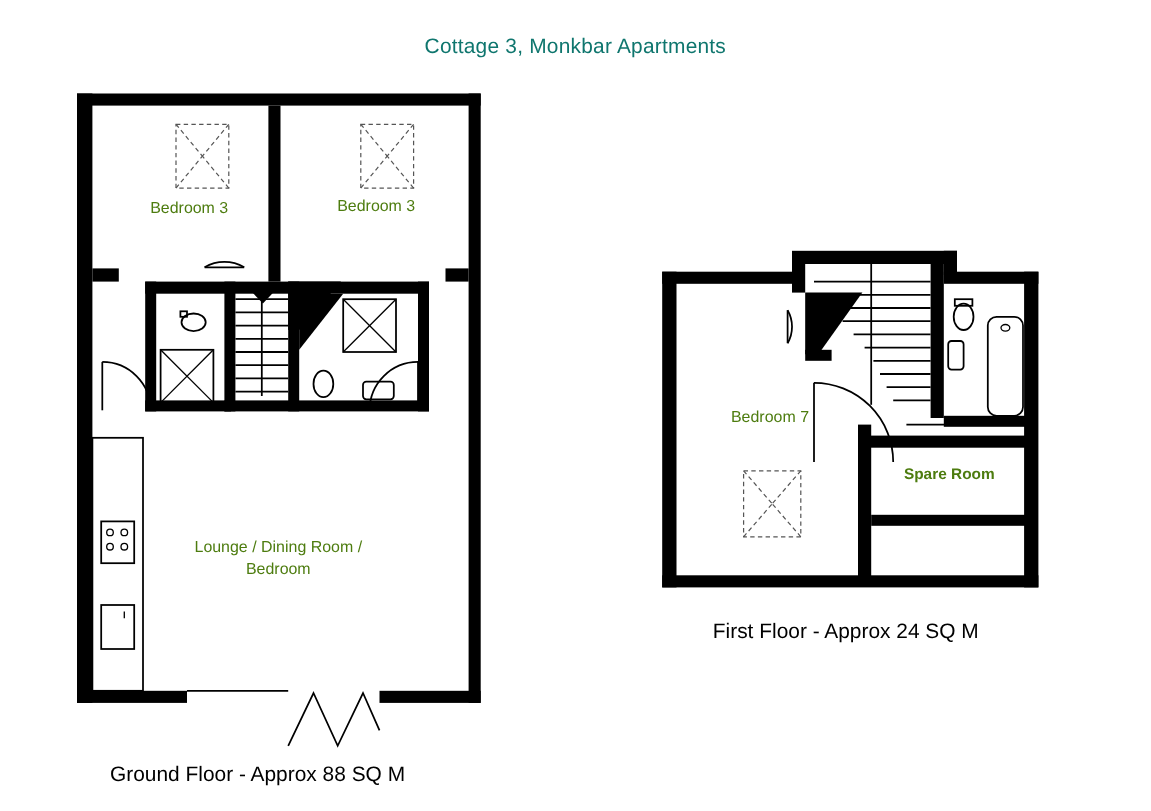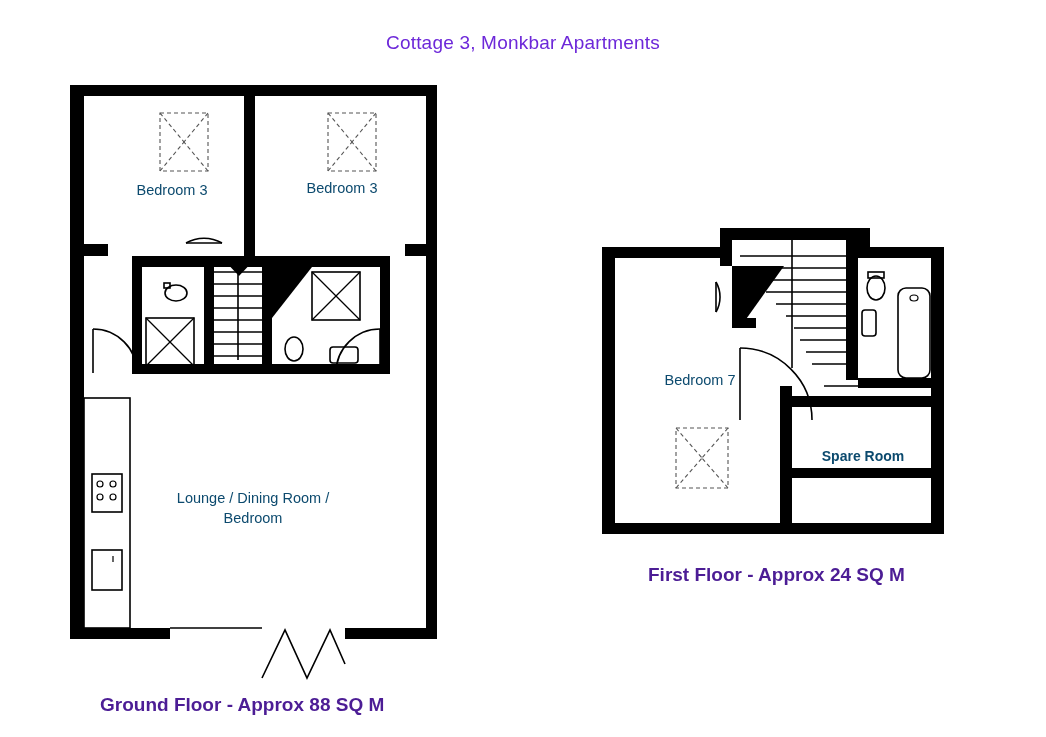--- a/index.html
+++ b/index.html
@@ -15,42 +15,41 @@
     font-family: "Liberation Sans", sans-serif;
     color: #1a1a1a;
   }
   .plan-title {
     position: absolute;
     top: 32px;
     left: 0;
     width: 1046px;
     text-align: center;
     font-size: 19px;
-    color: #6d28d9;
+    color: #0f766e;
     letter-spacing: 0.2px;
   }
   .caption {
     position: absolute;
     font-size: 19px;
-    color: #4c1d95;
+    color: #000000;
     white-space: nowrap;
-    font-weight: bold;
   }
   #ground-caption {
     left: 100px;
     top: 694px;
   }
   #first-caption {
     left: 648px;
     top: 564px;
   }
   .room-label {
     position: absolute;
     font-size: 14.5px;
-    color: #0c4a6e;
+    color: #4d7c0f;
     text-align: center;
     white-space: pre-line;
     line-height: 1.35;
   }
   .room-label.bold {
     font-weight: bold;
     font-size: 14px;
   }
   svg {
     position: absolute;
@@ -247,15 +246,15 @@
   <g>
     <rect class="dash" x="676" y="428" width="52" height="60"></rect>
     <line class="dash" x1="676" y1="428" x2="702" y2="458"></line>
     <line class="dash" x1="728" y1="428" x2="702" y2="458"></line>
     <line class="dash" x1="676" y1="488" x2="702" y2="458"></line>
     <line class="dash" x1="728" y1="488" x2="702" y2="458"></line>
   </g>
 </svg>
 
 <div class="room-label" style="left:650px; top:371px; width:100px;">Bedroom 7</div>
-<div class="room-label bold" style="left:808px; top:447px; width:110px;">Spare Room</div>
+<div class="room-label bold" style="left:808px; top:421px; width:110px;">Spare Room</div>
 
 <div class="caption" id="first-caption">First Floor - Approx 24 SQ M</div>
 
 </body></html>

